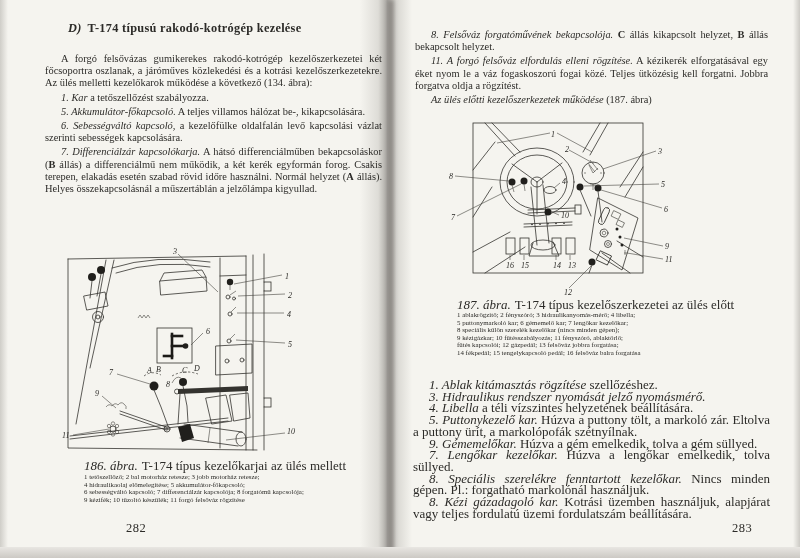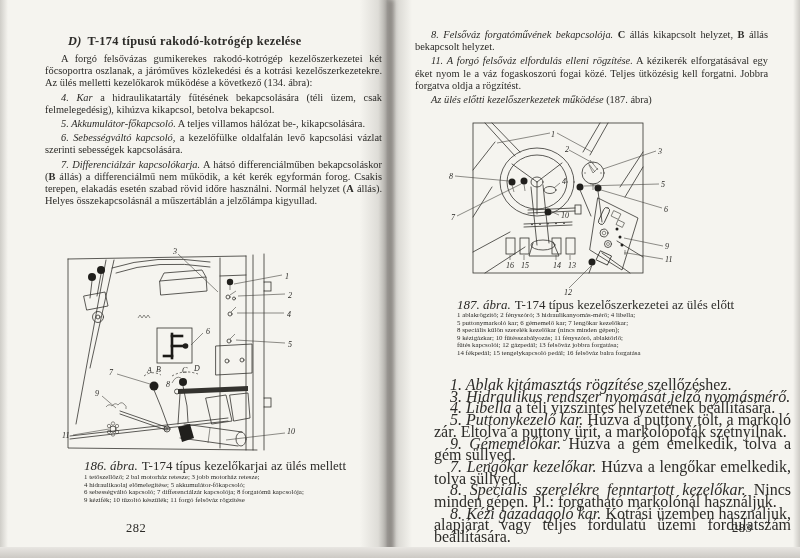--- a/index.html
+++ b/index.html
@@ -18,21 +18,21 @@
   .gutter-core{position:absolute;left:388px;top:0;width:6px;height:558px;
     background:rgba(62,59,55,.38);filter:blur(2px);}
   .bottom-band{position:absolute;left:0;bottom:0;width:800px;height:11px;
     background:linear-gradient(180deg,#e8e6e2,#ccc9c4);}
 
   .abs{position:absolute;}
   .heading{font-size:12.3px;font-weight:bold;letter-spacing:.3px;white-space:nowrap;}
   .heading .prefix{font-style:italic;margin-right:6px;}
   .body-text{font-size:10.4px;line-height:12.2px;text-align:justify;}
   .body-text p{margin:2px;text-indent:16px;}
-  .list-text{font-size:16px;line-height:11.7px;text-align:justify;margin-left:21px;}
+  .list-text{font-size:13px;line-height:11.7px;text-align:justify;}
   .list-text p{margin:0;text-indent:16px;}
   .sg-n{font-style:normal;}
   .sg-i{font-style:italic;}
   .sg-b{font-weight:bold;}
   .caption{font-size:13px;white-space:nowrap;}
   .caption .cap-label{font-style:italic;margin-right:4px;}
   .legend{font-size:6.9px;line-height:7.6px;}
   .legend div{margin:0;}
   .pagenum{font-size:12.5px;letter-spacing:.5px;text-align:right;}
 
@@ -48,27 +48,27 @@
 </head>
 <body>
 
 <div>
   <div class="edge-left"></div>
   <div class="edge-right"></div>
   <div class="gutter"></div>
   <div class="gutter-core"></div>
   <div class="bottom-band"></div>
 
-  <div class="abs heading" style="left:68px;top:34px;">
+  <div class="abs heading" style="left:68px;top:21px;">
     <span class="prefix">D)</span><span>T-174 típusú rakodó-kotrógép kezelése</span>
   </div>
 
   <div class="abs body-text" style="left:43px;top:51px;width:341px;">
       <p><span class="sg-n">A forgó felsővázas gumikerekes rakodó-kotrógép kezelőszerkezetei két főcsoportra oszlanak, a járóműves közlekedési és a kotrási kezelőszerkezetekre. Az ülés melletti kezelőkarok működése a következő (134. ábra):</span></p>
-      <p><span class="sg-i">4. Kar</span><span class="sg-n"> a hidraulikatartály fűtésének bekapcsolására (téli üzem, csak felmelegedésig), kihúzva kikapcsol, betolva bekapcsol.</span></p>
+      <p><span class="sg-i">1. Kar</span><span class="sg-n"> a tetőszellőzést szabályozza.</span></p>
       <p><span class="sg-i">5. Akkumulátor-főkapcsoló.</span><span class="sg-n"> A teljes villamos hálózat be-, kikapcsolására.</span></p>
       <p><span class="sg-i">6. Sebességváltó kapcsoló,</span><span class="sg-n"> a kezelőfülke oldalfalán levő kapcsolási vázlat szerinti sebességek kapcsolására.</span></p>
       <p><span class="sg-i">7. Differenciálzár kapcsolókarja.</span><span class="sg-n"> A hátsó differenciálműben bekapcsoláskor (</span><span class="sg-b">B</span><span class="sg-n"> állás) a differenciálmű nem működik, a két kerék egyformán forog. Csakis terepen, elakadás esetén szabad rövid időre használni. Normál helyzet (</span><span class="sg-b">A</span><span class="sg-n"> állás). Helyes összekapcsolásnál a műszertáblán a jelzőlámpa kigyullad.</span></p>
     </div>
 
   <svg class="abs" style="left:60px;top:246px;" width="240" height="214" viewBox="0 0 240 214">
     <defs>
       <pattern id="hatchL" patternUnits="userSpaceOnUse" width="3" height="3" patternTransform="rotate(45)">
         <line x1="0" y1="0" x2="0" y2="3" stroke="#45443f" stroke-width="0.7"></line>
       </pattern>

